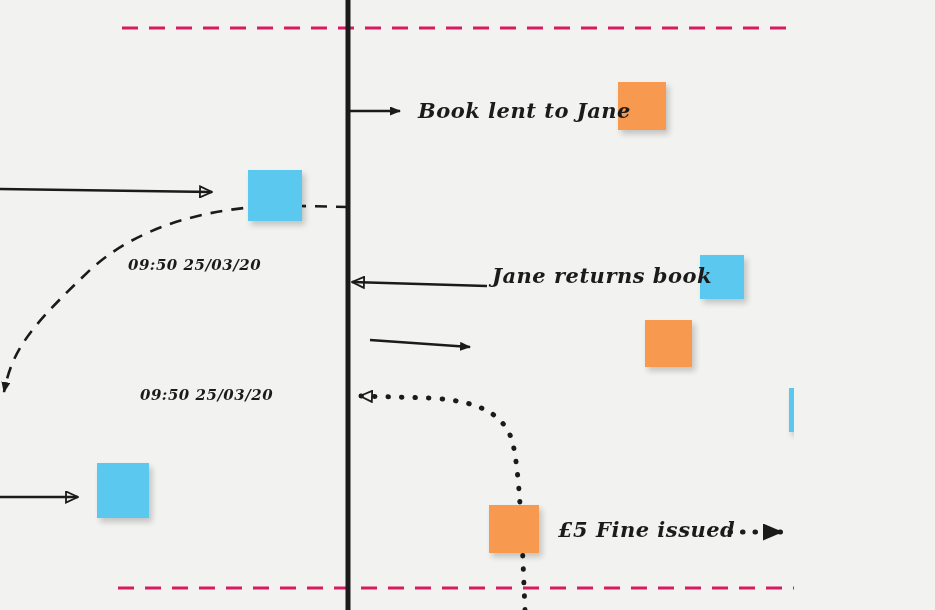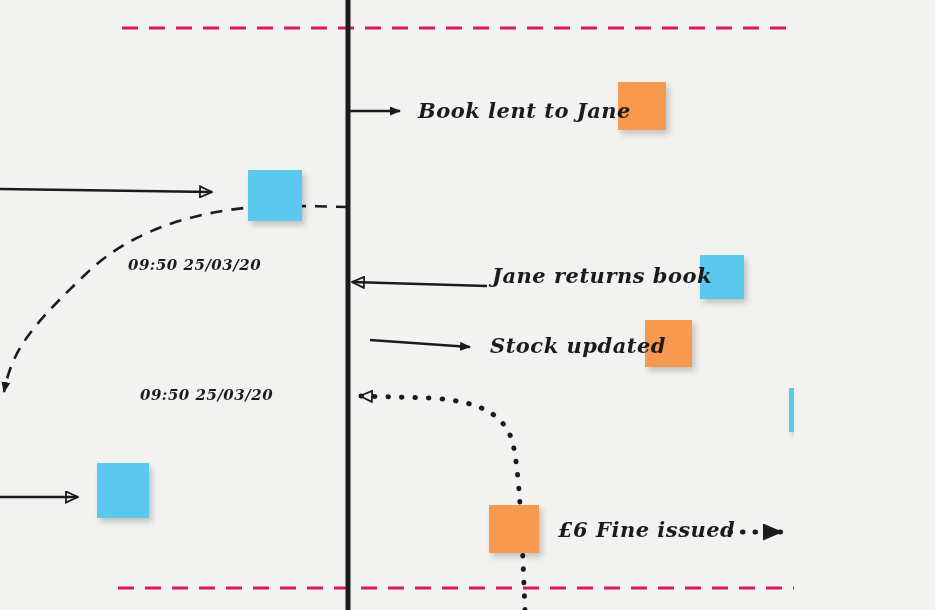--- a/index.html
+++ b/index.html
@@ -110,22 +110,21 @@
   <div class="note" style="left:97px; top:463px; width:52px; height:55px; background:#5bc8f0;"></div>
 
   <div class="note" style="left:489px; top:505px; width:50px; height:48px; background:#f79a4f;"></div>
 
   <div class="hand-text label-text" style="left:418px; top:98px;">Book lent to Jane</div>
 
   <div class="hand-text ts-text" style="left:128px; top:256px;">09:50 25/03/20</div>
 
   <div class="hand-text label-text" style="left:492px; top:263px;">Jane returns book</div>
 
-  <div class="hand-text label-text" style="left:490px; top:333px;">Stock updated</div>
 
   <div class="hand-text ts-text" style="left:140px; top:386px;">09:50 25/03/20</div>
 
 
-  <div class="hand-text label-text" style="left:558px; top:517px;">£6 Fine issued</div>
+  <div class="hand-text label-text" style="left:558px; top:517px;">£5 Fine issued</div>
 
   <div id="time-label" style="left:818px; top:148px; color:#d81b60;">Time</div>
 
 </div>
 
 </body></html>

